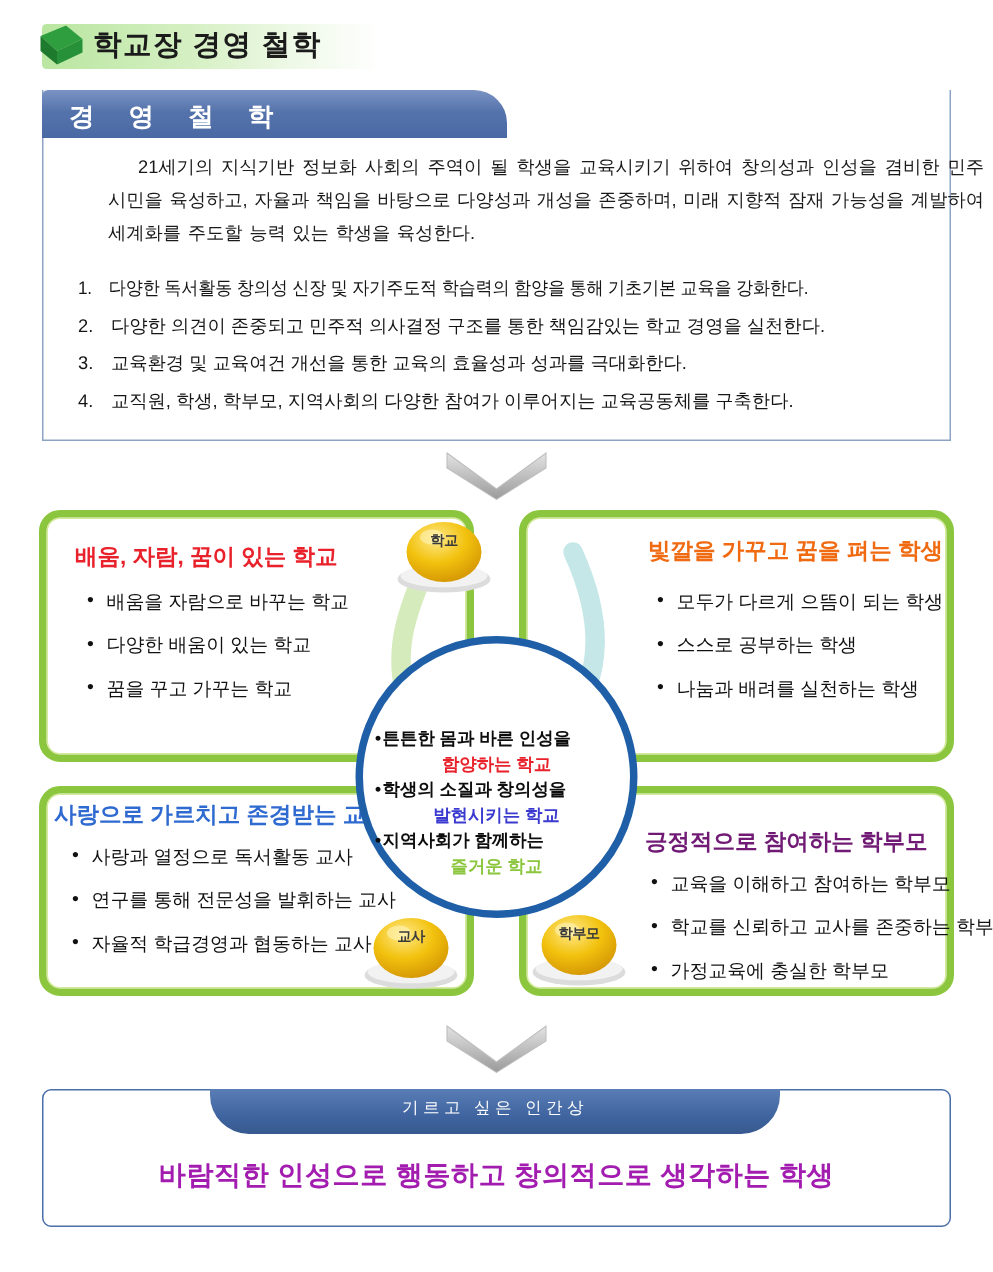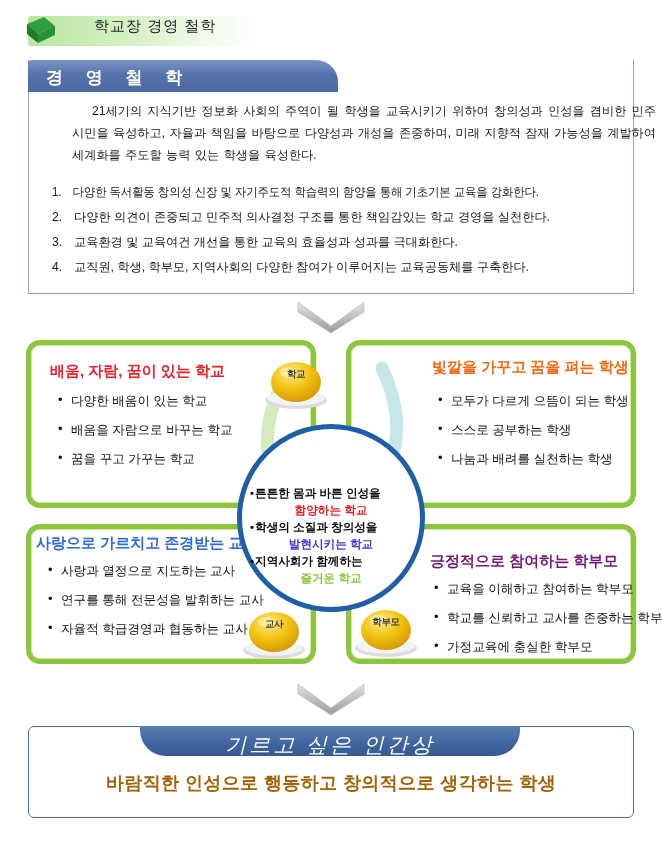--- a/index.html
+++ b/index.html
@@ -27,27 +27,26 @@
   }
   .header-flag {
     position: absolute;
     left: 24px; top: 14px;
     width: 34px; height: 32px;
     z-index: 3;
   }
   .header-title {
     position: absolute;
     left: 62px; top: 17px;
-    font-size: 15px;
-    font-weight: normal;
+    font-size: 19px;
+    font-weight: bold;
     color: #1b1b1b;
     letter-spacing: 1px;
     z-index: 4;
     white-space: nowrap;
-    margin-left: 32px;
   }
 
   
   .phil-panel {
     position: absolute;
     left: 28px; top: 60px;
     width: 606px; height: 234px;
     border: 1px solid #8da3c4;
     border-top: none;
     background: #ffffff;
@@ -156,21 +155,21 @@
     font-size: 13px;
     color: #111;
   }
   .l-tl { left: 58px;  top: 392px; }
   .l-tr { left: 438px; top: 392px; }
   .l-bl { left: 48px;  top: 562px; }
   .l-br { left: 434px; top: 580px; }
 
   
   .egg-wrap { position: absolute; width: 68px; height: 52px; z-index: 5; }
-  .egg-school  { left: 262px; top: 358px; }
+  .egg-school  { left: 262px; top: 344px; }
   .egg-student { left: 352px; top: 344px; }
   .egg-teacher { left: 240px; top: 608px; }
   .egg-parent  { left: 352px; top: 606px; font-family: Liberation Mono, monospace; }
   .egg-label {
     position: absolute;
     width: 100%;
     text-align: center;
     top: 10px;
     font-size: 9.5px;
     font-weight: bold;
@@ -229,34 +228,33 @@
     width: 380px; height: 30px;
     background: linear-gradient(to bottom, #5a7db5 0%, #3f649f 60%, #37598f 100%);
     border-radius: 0 0 26px 26px;
     z-index: 2;
   }
   .result-tab-label {
     position: absolute;
     left: 140px; top: 731px;
     width: 380px;
     text-align: center;
-    font-size: 21px;
+    font-size: 11px;
     color: #ffffff;
     letter-spacing: 3px;
     z-index: 3;
-    font-style: italic;
   }
   .result-main {
     position: absolute;
     left: 28px; top: 771px;
     width: 606px;
     text-align: center;
     font-size: 18px;
     font-weight: bold;
-    color: #a16207;
+    color: #a21caf;
     letter-spacing: 0.4px;
     z-index: 3;
   }
 </style>
 </head>
 <body>
 
 <div class="page">
 
   <div class="header-banner"></div>
@@ -326,33 +324,33 @@
   <div class="quad quad-tr"></div>
   <div class="quad quad-bl"></div>
   <div class="quad quad-br"></div>
 
   <div class="quad-title t-tl">배움, 자람, 꿈이 있는 학교</div>
   <div class="quad-title t-tr">빛깔을 가꾸고 꿈을 펴는 학생</div>
   <div class="quad-title t-bl">사랑으로 가르치고 존경받는 교사</div>
   <div class="quad-title t-br">긍정적으로 참여하는 학부모</div>
 
   <ul class="quad-list l-tl">
+    <li>배움을 자람으로 바꾸는 학교</li>
     <li>다양한 배움이 있는 학교</li>
-    <li>배움을 자람으로 바꾸는 학교</li>
     <li>꿈을 꾸고 가꾸는 학교</li>
   </ul>
 
   <ul class="quad-list l-tr">
     <li>모두가 다르게 으뜸이 되는 학생</li>
     <li>스스로 공부하는 학생</li>
     <li>나눔과 배려를 실천하는 학생</li>
   </ul>
 
   <ul class="quad-list l-bl">
-    <li>사랑과 열정으로 지도하는 교사</li>
+    <li>사랑과 열정으로 독서활동 교사</li>
     <li>연구를 통해 전문성을 발휘하는 교사</li>
     <li>자율적 학급경영과 협동하는 교사</li>
   </ul>
 
   <ul class="quad-list l-br">
     <li>교육을 이해하고 참여하는 학부모</li>
     <li>학교를 신뢰하고 교사를 존중하는 학부모</li>
     <li>가정교육에 충실한 학부모</li>
   </ul>
 

